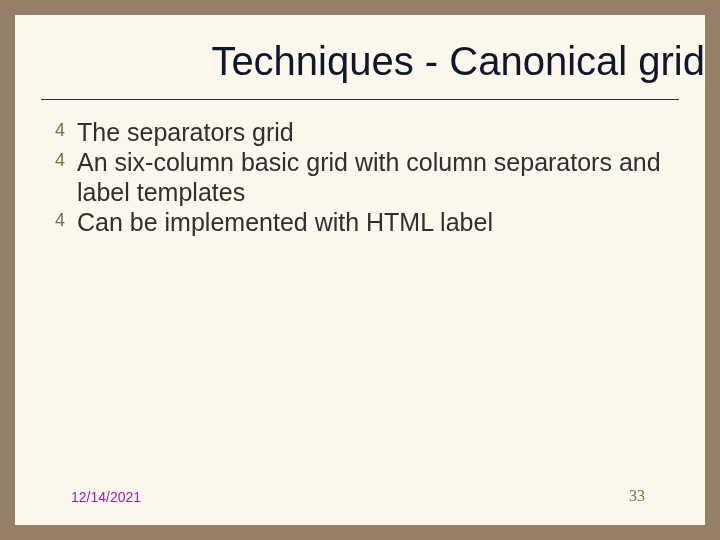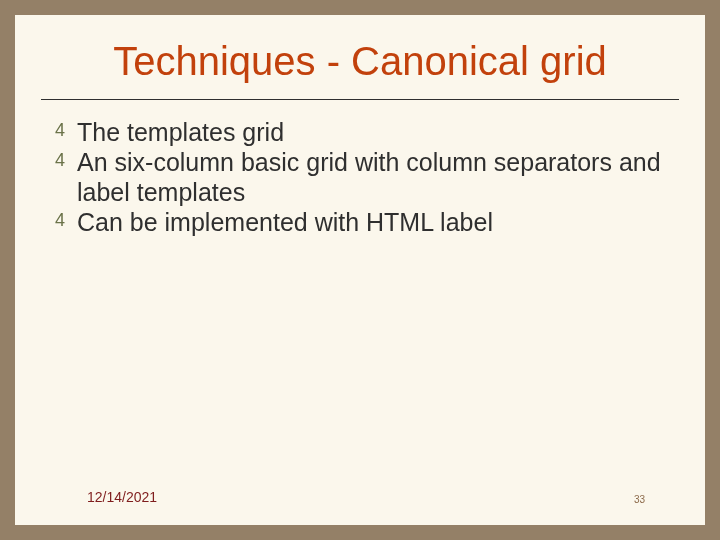--- a/index.html
+++ b/index.html
@@ -24,24 +24,24 @@
     width: 690px;
     height: 510px;
     background: #fbf7ec;
     box-sizing: border-box;
   }
   .title {
     position: absolute;
     left: 0;
     right: 0;
     top: 24px;
-    text-align: center;
+    text-align: right;
     font-family: "Trebuchet MS", "Lucida Sans", Arial, sans-serif;
     font-size: 40px;
-    color: #c2410c;
+    color: #0f172a;
   }
   .divider {
     position: absolute;
     left: 26px;
     right: 26px;
     top: 84px;
     height: 0;
     border-top: 1px solid #2f2f2f;
   }
   .body {
@@ -64,49 +64,49 @@
     font-size: 18px;
     color: #6b7349;
     font-family: Arial, sans-serif;
     line-height: 1.5;
   }
   .bullet-text {
     flex: 1 1 auto;
   }
   .footer-date {
     position: absolute;
-    left: 72px;
+    left: 56px;
     bottom: 20px;
     font-family: "Trebuchet MS", Arial, sans-serif;
     font-size: 14px;
-    color: #7f1d1d;
+    color: #a21caf;
   }
   .footer-page {
     position: absolute;
     right: 60px;
     bottom: 20px;
-    font-family: Liberation Sans, sans-serif;
-    font-size: 10px;
+    font-family: Liberation Serif, serif;
+    font-size: 16px;
     color: #8c6a4a;
   }
 </style>
 </head>
 <body>
 
 <div class="slide">
   <div class="content-panel">
 
     <div class="title">Techniques - Canonical grid</div>
 
     <div class="divider"></div>
 
     <div class="body">
       <div class="bullet-row">
         <span class="bullet-icon">4</span>
-        <span class="bullet-text">The templates grid</span>
+        <span class="bullet-text">The separators grid</span>
       </div>
       <div class="bullet-row">
         <span class="bullet-icon">4</span>
         <span class="bullet-text">An six-column basic grid with column separators and label templates</span>
       </div>
       <div class="bullet-row">
         <span class="bullet-icon">4</span>
         <span class="bullet-text">Can be implemented with HTML label</span>
       </div>
     </div>

